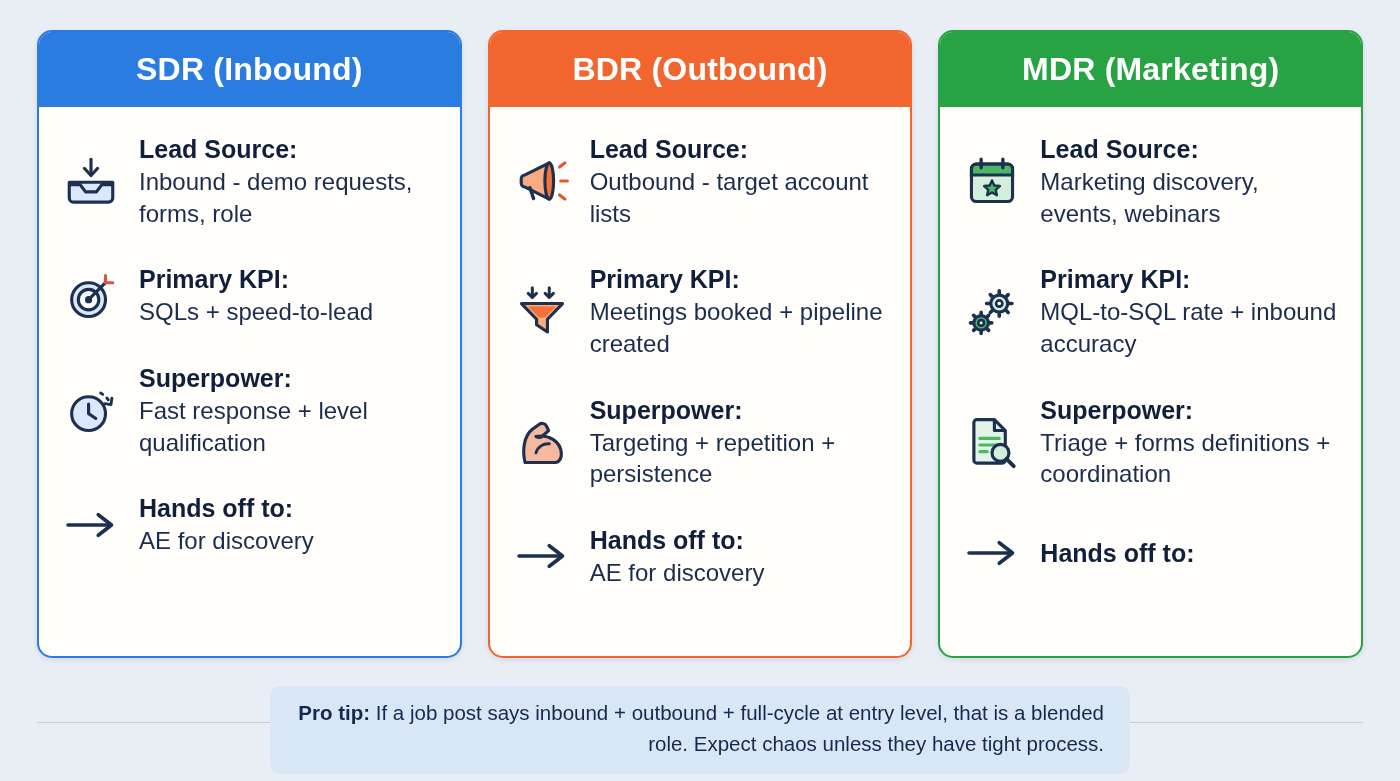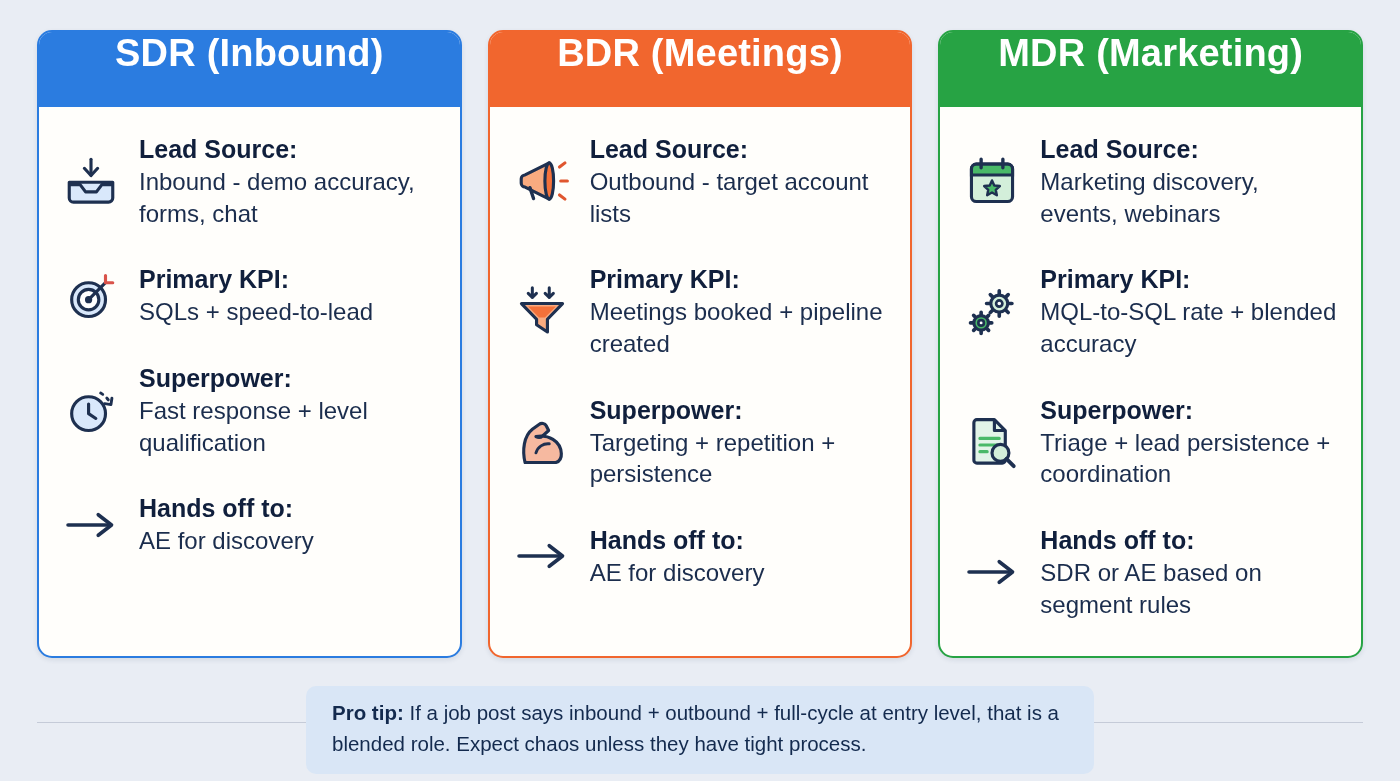--- a/index.html
+++ b/index.html
@@ -30,23 +30,24 @@
     flex-direction: column;
     box-shadow: 0 2px 5px rgba(30,48,80,0.10);
   }
   .card-blue   { --accent: #2b7ce0; }
   .card-orange { --accent: #f1662e; }
   .card-green  { --accent: #27a344; }
   .card-header {
     background: var(--accent);
     height: 75px;
     display: flex;
+    align-items: center;
     justify-content: center;
     color: #ffffff;
-    font-size: 38px;
+    font-size: 32px;
     font-weight: 700;
     letter-spacing: 0.2px;
     flex: 0 0 auto;
   }
   .card-body {
     padding: 26px 20px 0 20px;
     display: flex;
     flex-direction: column;
     gap: 34px;
   }
@@ -82,27 +83,27 @@
   .divider {
     position: absolute;
     left: 37px;
     right: 37px;
     top: 36px;
     border-top: 1.5px solid #c5cbd8;
   }
   .pro-tip {
     position: relative;
     z-index: 1;
-    width: 788px;
+    width: 860px;
     margin: 0 auto;
     box-sizing: border-box;
     background: #d9e6f6;
     border-radius: 10px;
     padding: 12px 26px 14px 26px;
-    text-align: left;
+    text-align: right;
     font-size: 20.5px;
     line-height: 1.5;
     color: #132a4e;
   }
   .tip-label { font-weight: 700; }
 </style>
 </head>
 <body>
 
 <svg width="0" height="0" style="position:absolute" aria-hidden="true">
@@ -178,21 +179,21 @@
     </header>
     <div class="card-body">
       <div class="row">
         <span class="icon-wrap">
             <svg class="icon">
               <use href="#i-inbox"></use>
             </svg>
           </span>
         <p class="row-text">
           <span class="row-label">Lead Source:</span>
-          <span class="row-value">Inbound - demo accuracy, forms, chat</span>
+          <span class="row-value">Inbound - demo requests, forms, role</span>
         </p>
       </div>
       <div class="row">
         <span class="icon-wrap">
             <svg class="icon">
               <use href="#i-target"></use>
             </svg>
           </span>
         <p class="row-text">
           <span class="row-label">Primary KPI:</span>
@@ -219,21 +220,21 @@
         <p class="row-text">
           <span class="row-label">Hands off to:</span>
           <span class="row-value">AE for discovery</span>
         </p>
       </div>
     </div>
   </section>
 
   <section class="card card-orange">
     <header class="card-header">
-      <span>BDR (Meetings)</span>
+      <span>BDR (Outbound)</span>
     </header>
     <div class="card-body">
       <div class="row">
         <span class="icon-wrap">
             <svg class="icon">
               <use href="#i-megaphone"></use>
             </svg>
           </span>
         <p class="row-text">
           <span class="row-label">Lead Source:</span>
@@ -293,43 +294,42 @@
         </p>
       </div>
       <div class="row">
         <span class="icon-wrap">
             <svg class="icon">
               <use href="#i-gears"></use>
             </svg>
           </span>
         <p class="row-text">
           <span class="row-label">Primary KPI:</span>
-          <span class="row-value">MQL-to-SQL rate + blended accuracy</span>
+          <span class="row-value">MQL-to-SQL rate + inbound accuracy</span>
         </p>
       </div>
       <div class="row">
         <span class="icon-wrap">
             <svg class="icon">
               <use href="#i-docsearch"></use>
             </svg>
           </span>
         <p class="row-text">
           <span class="row-label">Superpower:</span>
-          <span class="row-value">Triage + lead persistence + coordination</span>
+          <span class="row-value">Triage + forms definitions + coordination</span>
         </p>
       </div>
       <div class="row">
         <span class="icon-wrap">
             <svg class="icon">
               <use href="#i-arrow"></use>
             </svg>
           </span>
         <p class="row-text">
           <span class="row-label">Hands off to:</span>
-          <span class="row-value">SDR or AE based on segment rules</span>
         </p>
       </div>
     </div>
   </section>
 
 </main>
 
 <footer class="footer">
   <div class="divider"></div>
   <div class="pro-tip">

